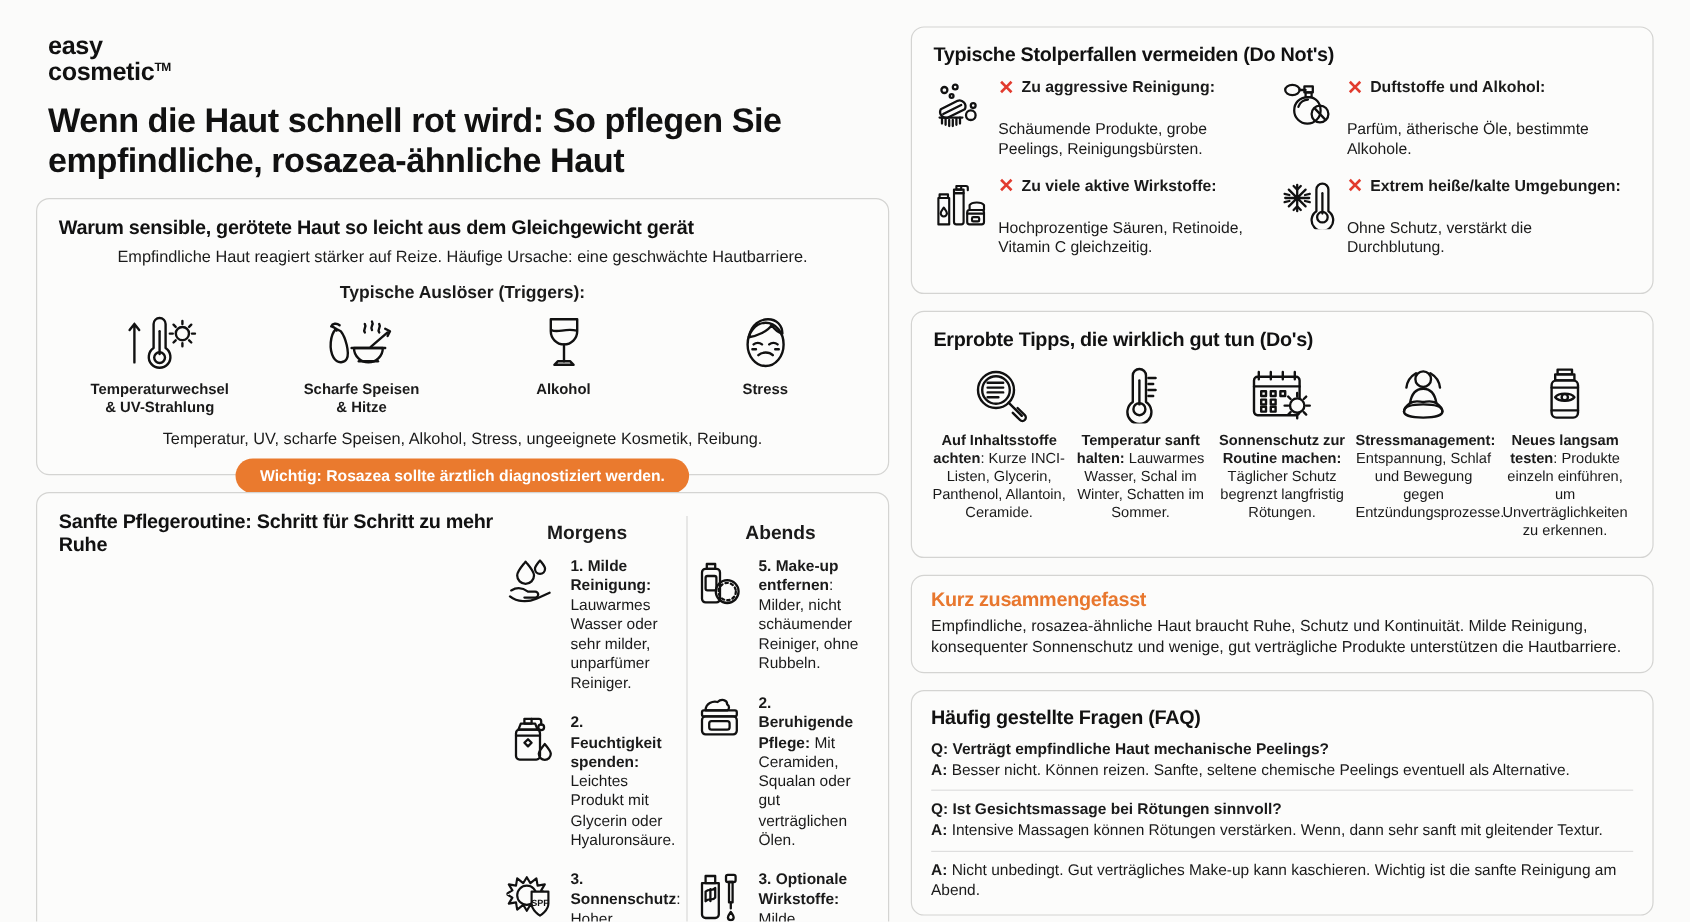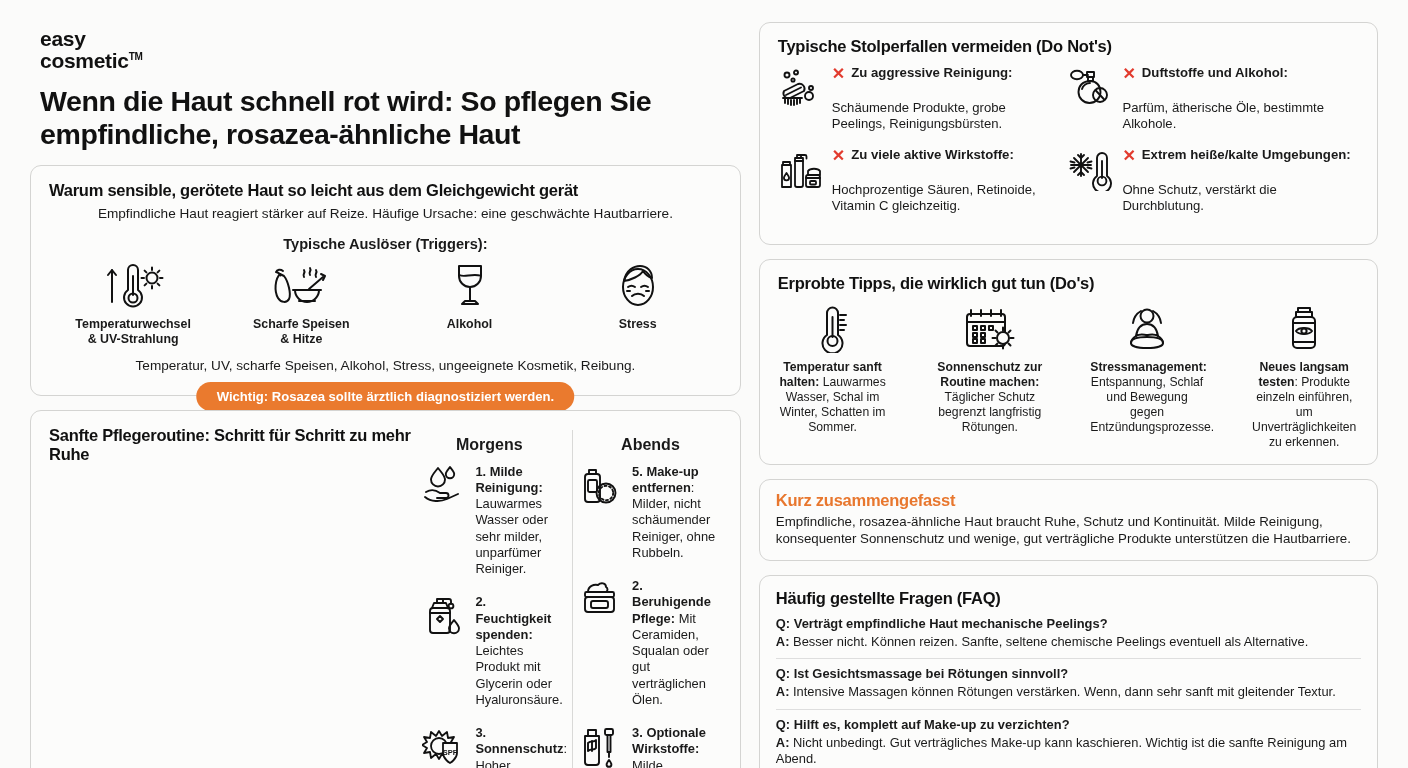--- a/index.html
+++ b/index.html
@@ -368,20 +368,32 @@
             <div class="ds">Ohne Schutz, verstärkt die Durchblutung.</div>
           </div>
         </div>
       </div>
     </div>
 
     <div class="card cT">
       <div class="card-title">Erprobte Tipps, die wirklich gut tun (Do's)</div>
       <div class="trow">
 
+        <div class="tcol">
+          <div class="ic">
+            <svg width="46" height="48" viewBox="0 0 46 48" fill="none" stroke="#111" stroke-width="2" stroke-linecap="round" stroke-linejoin="round">
+              <circle cx="20" cy="20" r="15"></circle>
+                <circle cx="20" cy="20" r="11.5"></circle>
+              <path d="M13 14 h13 M13 18 h13 M13 22 h13 M13 26 h9"></path>
+              <path d="M30.5 30.5 l11 11"></path>
+                <path d="M38 35 l6 6 a2.8 2.8 0 0 1 -4 4 l-6 -6"></path>
+            </svg>
+          </div>
+          <div class="tt"><b>Auf Inhaltsstoffe achten</b>: Kurze INCI-Listen, Glycerin, Panthenol, Allantoin, Ceramide.</div>
+        </div>
 
         <div class="tcol">
           <div class="ic">
             <svg width="40" height="48" viewBox="0 0 40 48" fill="none" stroke="#111" stroke-width="2" stroke-linecap="round" stroke-linejoin="round">
               <path d="M14 8 a5.5 5.5 0 0 1 11 0 v22 a10 10 0 1 1 -11 0 z"></path>
               <circle cx="19.5" cy="36" r="5"></circle>
               <path d="M19.5 32 v-20"></path>
               <path d="M27 10 h6 M27 15 h4 M27 20 h6 M27 25 h4"></path>
             </svg>
           </div>
@@ -452,19 +464,18 @@
           <div class="q"><span>Q:</span> <span>Verträgt empfindliche Haut mechanische Peelings?</span></div>
           <div class="a"><b>A:</b> <span>Besser nicht. Können reizen. Sanfte, seltene chemische Peelings eventuell als Alternative.</span></div>
         </div>
         <div class="hr"></div>
         <div>
           <div class="q"><span>Q:</span> <span>Ist Gesichtsmassage bei Rötungen sinnvoll?</span></div>
           <div class="a"><b>A:</b> <span>Intensive Massagen können Rötungen verstärken. Wenn, dann sehr sanft mit gleitender Textur.</span></div>
         </div>
         <div class="hr"></div>
         <div>
-          <div class="q"><span>Q:</span> <span>Hilft es, komplett auf Make-up zu verzichten?</span></div>
           <div class="a"><b>A:</b> <span>Nicht unbedingt. Gut verträgliches Make-up kann kaschieren. Wichtig ist die sanfte Reinigung am Abend.</span></div>
         </div>
       </div>
     </div>
   </div>
 </div>
 
 </body></html>

